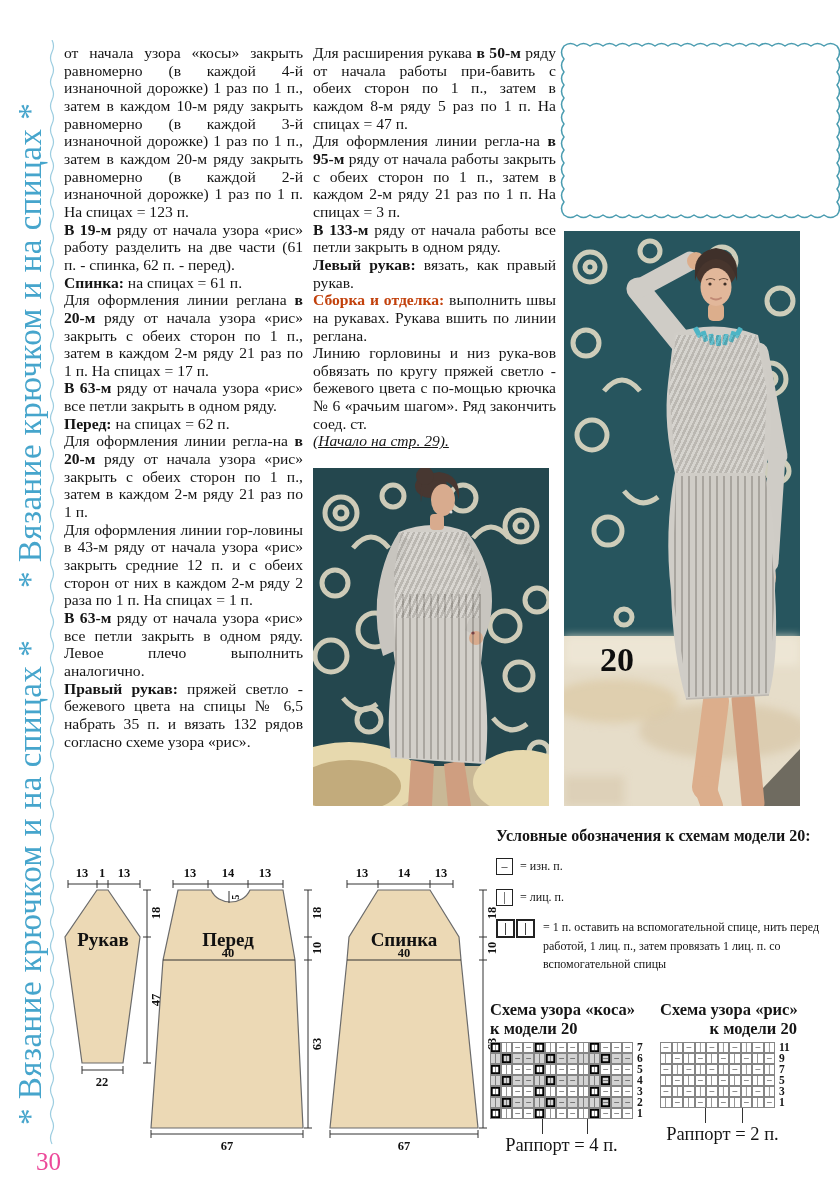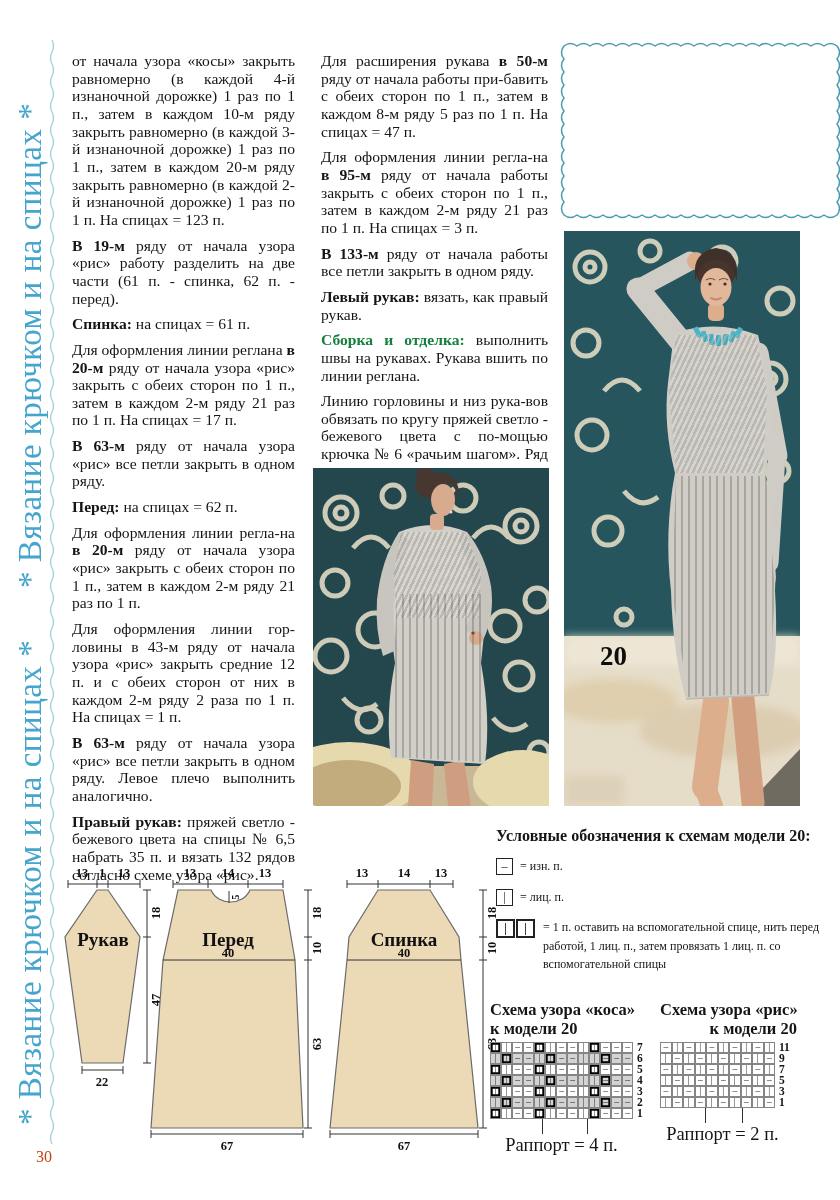--- a/index.html
+++ b/index.html
@@ -3,36 +3,36 @@
 <meta charset="utf-8">
 <style>
   html,body{margin:0;padding:0;background:#ffffff;}
   .page{position:relative;width:840px;height:1200px;background:#fff;overflow:hidden;
         font-family:"Liberation Serif", serif;color:#151515;}
 
   
   .vtext{position:absolute;transform-origin:0 0;transform:rotate(-90deg);
          white-space:nowrap;font-size:33px;letter-spacing:.5px;color:#46a5cc;
          font-family:"Liberation Serif", serif;}
-  .pageno{position:absolute;left:36px;top:1148px;font-size:16px;color:#c2410c;}
+  .pageno{position:absolute;left:36px;top:1148px;font-size:25px;color:#ec4899;}
 
   
   .col{position:absolute;top:44px;text-align:justify;font-size:15.6px;line-height:17.65px;}
   #col-left{left:64px;width:239px;}
   #col-right{left:313px;width:243px;}
-  .col p{margin:8px;}
+  .col p{margin:0;}
   .b{font-weight:bold;}
-  .teal{color:#15803d;font-weight:bold;}
+  .teal{color:#c2410c;font-weight:bold;}
   .iu{font-style:italic;text-decoration:underline;}
 
   
   .photo{position:absolute;overflow:hidden;background:#fff;}
   #photo1{left:313px;top:468px;width:236px;height:338px;}
   #photo2{left:564px;top:231px;width:236px;height:575px;}
-  .photo-num{position:absolute;left:36px;top:410px;font-weight:bold;font-size:27px;color:#0e0e0e;}
+  .photo-num{position:absolute;left:36px;top:410px;font-weight:bold;font-size:34px;color:#0e0e0e;}
   .rib{position:absolute;pointer-events:none;}
   .rib-skirt1{left:0;top:0;width:236px;height:338px;
       clip-path:polygon(84px 126px,168px 126px,173px 195px,171px 294px,79px 289px,81px 195px);
       background:repeating-linear-gradient(90deg,rgba(255,255,255,0) 0 5.5px,rgba(105,100,93,.38) 5.5px 7px);}
   .rib-bodice1{left:0;top:0;width:236px;height:338px;opacity:.75;
       clip-path:polygon(88px 64px,152px 64px,168px 104px,166px 150px,83px 150px,81px 104px);
       background:repeating-linear-gradient(115deg,rgba(255,255,255,.20) 0 2.5px,rgba(96,92,86,.28) 2.5px 5px);}
   .rib-skirt2{left:0;top:0;width:236px;height:575px;
       clip-path:polygon(112px 245px,202px 245px,211px 360px,205px 462px,124px 466px,108px 360px);
       background:repeating-linear-gradient(90deg,rgba(255,255,255,0) 0 5.5px,rgba(105,100,93,.38) 5.5px 7px);}

